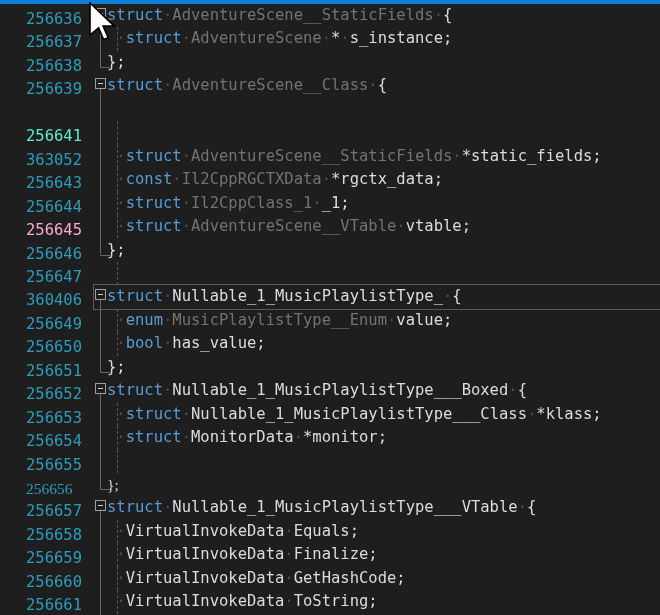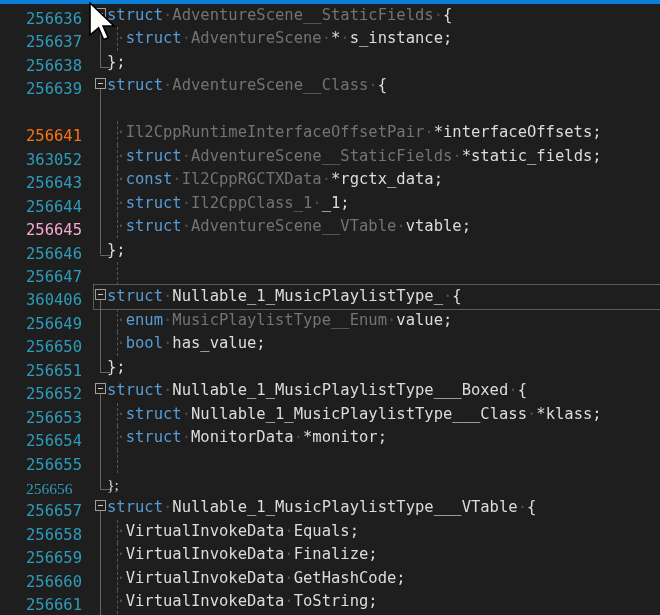--- a/index.html
+++ b/index.html
@@ -49,23 +49,22 @@
         <span class="code"><span class="pl">};</span></span>
       </div>
       <div class="row" style="top: 70.35px;">
         <span class="lnum" style="color: rgb(45, 156, 187);">256639</span>
         <div class="fold">
           <div class="minus"></div>
         </div>
         <span class="code"><span class="kw">struct</span><span class="ws">·</span><span class="ty">AdventureScene__Class</span><span class="ws">·</span><span class="pl">{</span></span>
       </div>
       <div class="row" style="top: 117.25px;">
-        <span class="lnum" style="color: #f97316;">256641</span>
+        <span class="lnum" style="color: #5eead4;">256641</span>
         <div class="guide"></div>
-        <span class="code"><span class="ws"> ·</span><span class="ty">Il2CppRuntimeInterfaceOffsetPair</span><span class="ws">·</span><span class="pl">*interfaceOffsets;</span></span>
       </div>
       <div class="row" style="top: 140.7px;">
         <span class="lnum" style="color: rgb(45, 156, 187);">363052</span>
         <div class="guide"></div>
         <span class="code"><span class="ws"> ·</span><span class="kw">struct</span><span class="ws">·</span><span class="ty">AdventureScene__StaticFields</span><span class="ws">·</span><span class="pl">*static_fields;</span></span>
       </div>
       <div class="row" style="top: 164.15px;">
         <span class="lnum" style="color: rgb(45, 156, 187);">256643</span>
         <div class="guide"></div>
         <span class="code"><span class="ws"> ·</span><span class="kw">const</span><span class="ws">·</span><span class="ty">Il2CppRGCTXData</span><span class="ws">·</span><span class="pl">*rgctx_data;</span></span>

